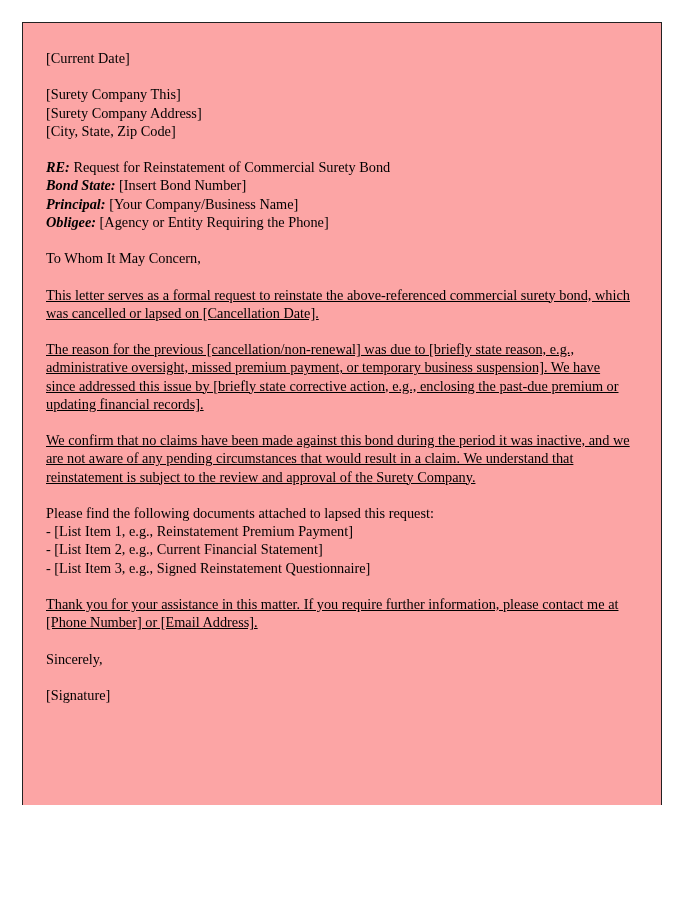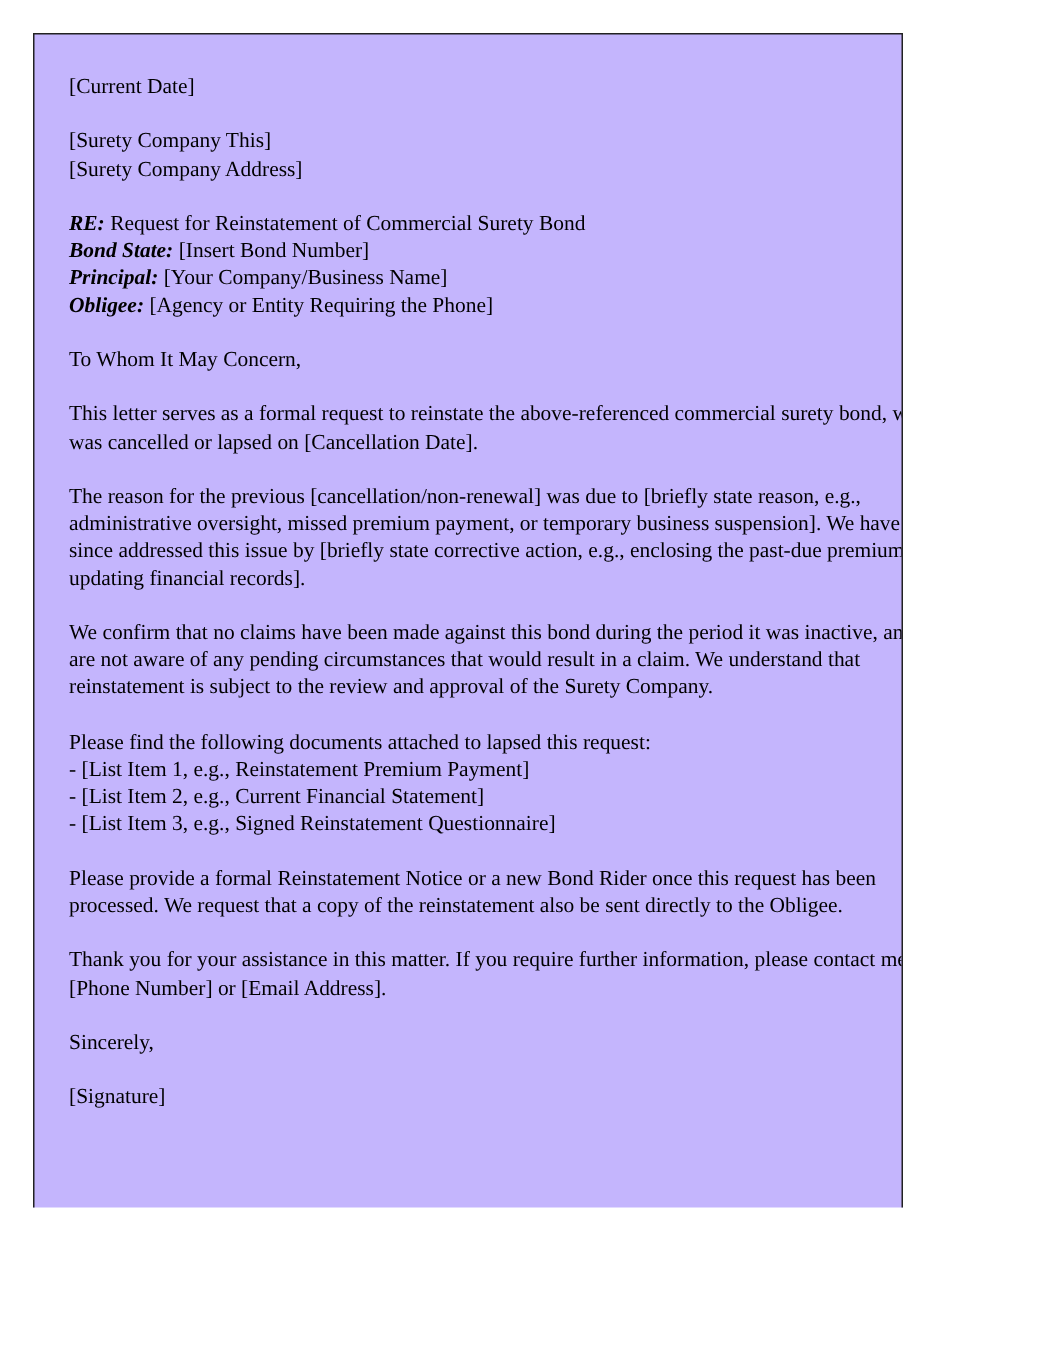--- a/index.html
+++ b/index.html
@@ -14,23 +14,23 @@
     overflow: hidden;
     font-family: "Liberation Serif", "DejaVu Serif", serif;
     color: #000000;
   }
 
   
   #page-sheet {
     position: absolute;
     left: 22px;
     top: 22px;
-    width: 580px;
+    width: 640px;
     height: 783px;
-    background: #c4b5fd;
+    background: #fca5a5;
     border: 1px solid #222222;
     border-bottom: none;
     box-sizing: border-box;
     overflow: hidden;
   }
 
   #letter-body {
     position: absolute;
     left: 23px;
     top: 26px;
@@ -51,37 +51,39 @@
     display: block;
     white-space: pre-wrap;
   }
   .label {
     font-weight: bold;
     font-style: italic;
   }
   .para {
     margin: 0 0 18.2px 0;
     padding: 0;
+    text-decoration: underline;
   }
   .list-line {
     display: block;
     white-space: pre;
   }
 </style>
 </head>
 <body>
 
 <div id="page-sheet">
   <div id="letter-body">
 
     <p class="block">[Current Date]</p>
 
     <div class="block">
       <span class="line">[Surety Company This]</span>
       <span class="line">[Surety Company Address]</span>
+      <span class="line">[City, State, Zip Code]</span>
     </div>
 
     <div class="block">
       <span class="line"><span class="label">RE:</span><span> Request for Reinstatement of Commercial Surety Bond</span></span>
       <span class="line"><span class="label">Bond State:</span><span> [Insert Bond Number]</span></span>
       <span class="line"><span class="label">Principal:</span><span> [Your Company/Business Name]</span></span>
       <span class="line"><span class="label">Obligee:</span><span> [Agency or Entity Requiring the Phone]</span></span>
     </div>
 
     <p class="block">To Whom It May Concern,</p>
@@ -92,21 +94,20 @@
 
     <p class="para">We confirm that no claims have been made against this bond during the period it was inactive, and we are not aware of any pending circumstances that would result in a claim. We understand that reinstatement is subject to the review and approval of the Surety Company.</p>
 
     <div class="block">
       <span class="line">Please find the following documents attached to lapsed this request:</span>
       <span class="list-line">- [List Item 1, e.g., Reinstatement Premium Payment]</span>
       <span class="list-line">- [List Item 2, e.g., Current Financial Statement]</span>
       <span class="list-line">- [List Item 3, e.g., Signed Reinstatement Questionnaire]</span>
     </div>
 
-    <p class="para">Please provide a formal Reinstatement Notice or a new Bond Rider once this request has been processed. We request that a copy of the reinstatement also be sent directly to the Obligee.</p>
 
     <p class="para">Thank you for your assistance in this matter. If you require further information, please contact me at [Phone Number] or [Email Address].</p>
 
     <p class="block">Sincerely,</p>
 
     <p class="block">[Signature]</p>
 
 
   </div>
 </div>

